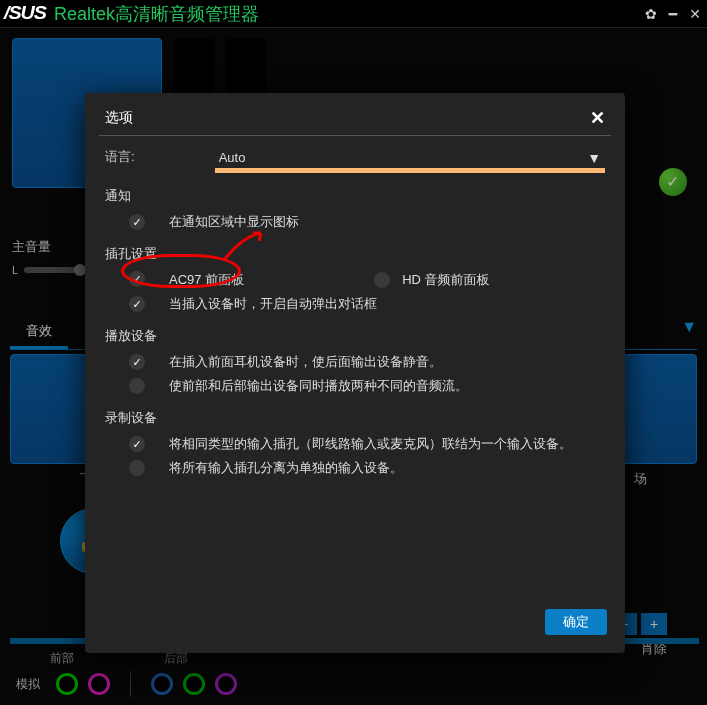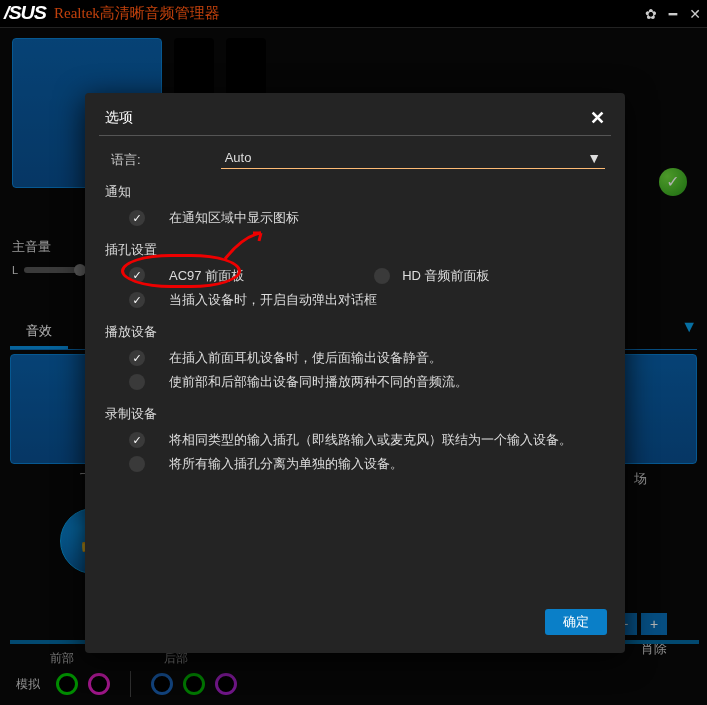--- a/index.html
+++ b/index.html
@@ -1,21 +1,21 @@
 <!DOCTYPE html>
 <html><head>
 <meta charset="utf-8">
 <style>
   * { box-sizing: border-box; margin: 0; padding: 0; font-family: "Microsoft YaHei", Arial, sans-serif; }
   body { width: 707px; height: 705px; background: #0a0a0a; color: #ccc; overflow: hidden; position: relative; }
 
   
   .titlebar { height: 28px; background: #000; display: flex; align-items: center; padding: 0 6px; border-bottom: 1px solid #222; }
   .asus-logo { font-family: Arial, sans-serif; font-weight: 900; font-style: italic; font-size: 18px; color: #fff; letter-spacing: -1px; transform: scaleX(1.1); margin-right: 10px; }
-  .titlebar-title { font-size: 15px; color: #c2410c; flex: 1; font-family: Liberation Serif, serif; }
+  .titlebar-title { font-size: 18px; color: #22c55e; flex: 1; }
   .titlebar-icons { display: flex; gap: 12px; align-items: center; }
   .titlebar-icons span { font-size: 14px; color: #ccc; cursor: pointer; }
 
   
   .bg { position: relative; height: calc(705px - 28px); }
   .top-panels { display: flex; gap: 12px; padding: 10px 12px 0 12px; height: 170px; }
   .blue-panel { background: linear-gradient(#0a5fa8, #0a4f90); border: 1px solid #0a7fd0; border-radius: 4px; flex: 0 0 150px; height: 150px; }
   .dark-panel { background: #000; border-radius: 4px; flex: 0 0 150px; height: 56px; display:flex; align-items:center; justify-content:center; }
   .dark-panel::before { content:""; width:40px; height:18px; background:#fff; border-radius:2px;}
   .main-vol { position:absolute; left:12px; top:210px; font-size:13px; color:#ddd;}
@@ -38,42 +38,42 @@
   .round-btn { width:66px; height:66px; border-radius:50%; background:radial-gradient(circle at 30% 30%, #0a8fdf, #0a4f90); border:1px solid #0aa0e8; display:flex; align-items:center; justify-content:center; color:#fff; font-size:24px;}
   .round-lbl { text-align:center; margin-top:6px; font-size:13px; color:#ccc;}
 
   .minus-plus { position:absolute; right:40px; top:585px; display:flex; gap:4px;}
   .sq { width:26px; height:22px; background:#0a6fb8; color:#fff; text-align:center; line-height:22px; font-size:14px;}
   .clear-btn { position:absolute; right:40px; top:612px; font-size:13px; color:#ccc;margin-left:7px;}
 
   .green-check { position:absolute; right:20px; top:140px; width:28px; height:28px; border-radius:50%; background:radial-gradient(circle at 30% 30%, #6fdc3c, #2a9a1a); color:#fff; text-align:center; line-height:28px; font-size:16px;}
 
   
-  .jack-bar { position:absolute; left:10px; right:8px; bottom:8px; border-top:4px solid #0369a1; padding-top:6px;}
+  .jack-bar { position:absolute; left:10px; right:8px; bottom:8px; border-top:6px solid #0369a1; padding-top:6px;}
   .jack-labels { display:flex; font-size:12px; color:#aaa; padding-left:40px; gap:90px;}
   .jack-row { display:flex; align-items:center; gap:10px; padding-left:6px; margin-top:4px;}
   .jack-grp-label { font-size:12px; color:#ccc; margin-right:6px;}
   .jack { width:22px; height:22px; border-radius:50%; border:3px solid; background:#000;}
   .sep { width:1px; height:26px; background:#444; margin:0 10px;}
 
   
   .overlay { position:absolute; inset:0; background:rgba(0,0,0,0.3);}
   .modal { position:absolute; left:85px; top:65px; width:540px; height:560px; background:#242424; border-radius:4px; box-shadow:0 6px 30px rgba(0,0,0,0.8); padding:14px 20px 14px 20px;}
   .modal-title { color:#fff; font-size:14px; display:flex; align-items:center;}
   .modal-close { margin-left:auto; color:#fff; font-size:18px; cursor:pointer; font-weight:bold;}
   .modal hr { border:none; border-top:1px solid #555; margin:6px -6px 12px -6px;}
 
   .sect { margin-bottom:14px; }
   .sect-label { font-size:13px; color:#ddd; margin-bottom:8px;}
   .opt-row { display:flex; align-items:center; font-size:13px; color:#ddd; margin:6px 0 6px 24px; gap:24px;}
   .chk { width:16px; height:16px; border-radius:50%; background:#3a3a3a; display:flex; align-items:center; justify-content:center; flex-shrink:0;}
   .chk.on::after { content:"✓"; color:#fff; font-size:11px; line-height:1;}
 
-  .lang-row { display:flex; align-items:flex-end; font-size:13px;margin-left:6px;}
-  .lang-select { margin-left:80px; flex:1; border-bottom:1px solid #fdba74; padding:2px 4px; display:flex; color:#ddd;}
+  .lang-row { display:flex; align-items:flex-start; font-size:13px;}
+  .lang-select { margin-left:80px; flex:1; border-bottom:5px solid #fdba74; padding:2px 4px; display:flex; color:#ddd;}
   .lang-dd { margin-left:auto; font-size:14px;}
 
   .hd-row { display:flex; gap:130px; align-items:center;}
 
   .redcircle { position:absolute; border:3px solid #e00; border-radius:50%/60%; width:120px; height:34px; pointer-events:none;}
   .redtail { position:absolute; width:40px; height:30px; pointer-events:none;}
 
   .ok-btn { position:absolute; right:18px; bottom:18px; background:#0a7fc8; color:#fff; font-size:13px; padding:4px 18px; border:none; border-radius:3px; cursor:pointer;}
 </style>
 </head>

